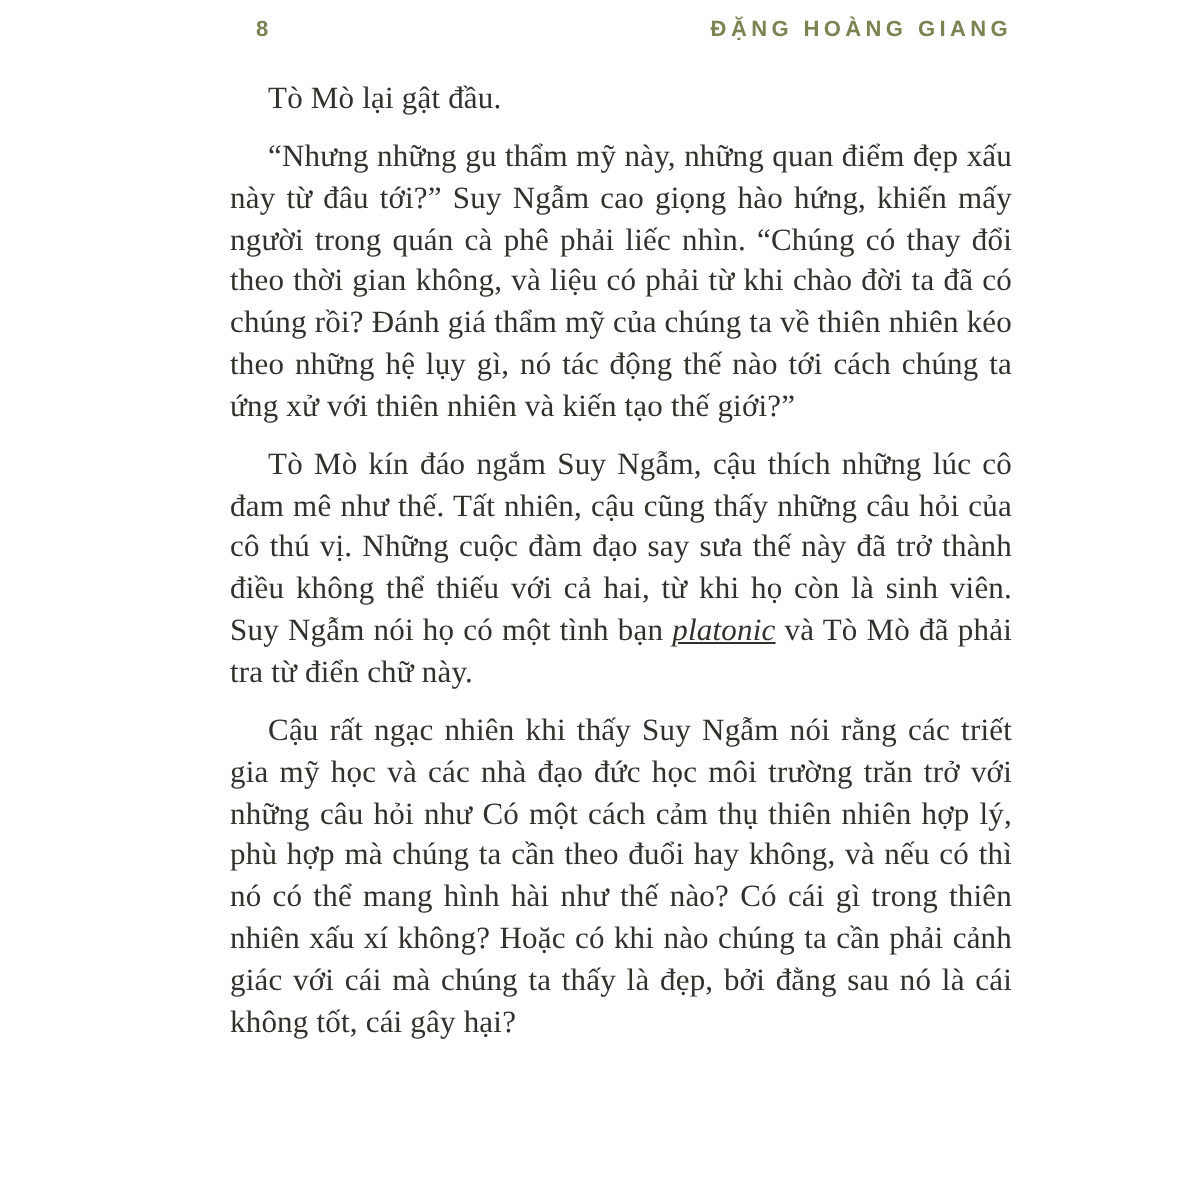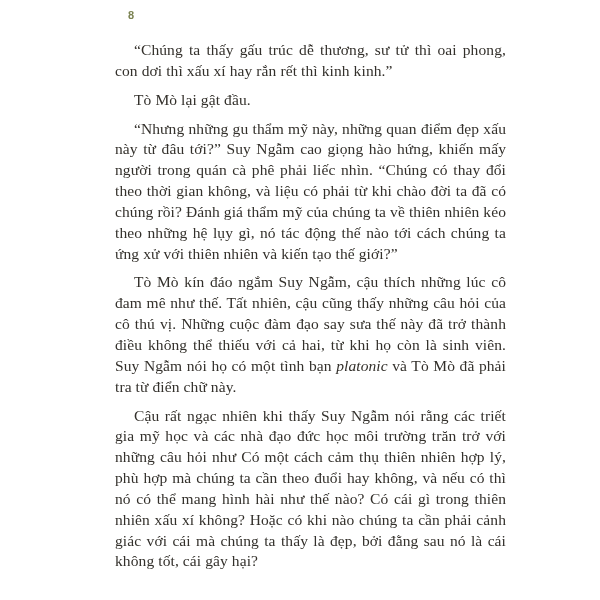--- a/index.html
+++ b/index.html
@@ -43,30 +43,31 @@
     line-height: 1.345;
     text-align: justify;
     letter-spacing: 0.1px;
   }
   .para {
     margin: 0 0 8px 0;
     text-indent: 19px;
   }
   .para em {
     font-style: italic;
+    text-decoration: underline;
   }
 </style>
 </head>
 <body>
 
 <div class="page" style="background: rgb(255, 255, 255);">
   <header class="running-header" style="color: rgb(123, 131, 82);">
     <span class="page-number">8</span>
+    <span class="running-title">ĐẶNG HOÀNG GIANG</span>
   </header>
 
   <main class="text-block" style="color: rgb(51, 48, 43);">
-      <p class="para"><span>“Chúng ta thấy gấu trúc dễ thương, sư tử thì oai phong, con dơi thì xấu xí hay rắn rết thì kinh kinh.”</span></p>
       <p class="para"><span>Tò Mò lại gật đầu.</span></p>
       <p class="para"><span>“Nhưng những gu thẩm mỹ này, những quan điểm đẹp xấu này từ đâu tới?” Suy Ngẫm cao giọng hào hứng, khiến mấy người trong quán cà phê phải liếc nhìn. “Chúng có thay đổi theo thời gian không, và liệu có phải từ khi chào đời ta đã có chúng rồi? Đánh giá thẩm mỹ của chúng ta về thiên nhiên kéo theo những hệ lụy gì, nó tác động thế nào tới cách chúng ta ứng xử với thiên nhiên và kiến tạo thế giới?”</span></p>
       <p class="para"><span>Tò Mò kín đáo ngắm Suy Ngẫm, cậu thích những lúc cô đam mê như thế. Tất nhiên, cậu cũng thấy những câu hỏi của cô thú vị. Những cuộc đàm đạo say sưa thế này đã trở thành điều không thể thiếu với cả hai, từ khi họ còn là sinh viên. Suy Ngẫm nói họ có một tình bạn </span><em>platonic</em><span> và Tò Mò đã phải tra từ điển chữ này.</span></p>
       <p class="para"><span>Cậu rất ngạc nhiên khi thấy Suy Ngẫm nói rằng các triết gia mỹ học và các nhà đạo đức học môi trường trăn trở với những câu hỏi như Có một cách cảm thụ thiên nhiên hợp lý, phù hợp mà chúng ta cần theo đuổi hay không, và nếu có thì nó có thể mang hình hài như thế nào? Có cái gì trong thiên nhiên xấu xí không? Hoặc có khi nào chúng ta cần phải cảnh giác với cái mà chúng ta thấy là đẹp, bởi đằng sau nó là cái không tốt, cái gây hại?</span></p>
     </main>
 </div>
 
 </body></html>

